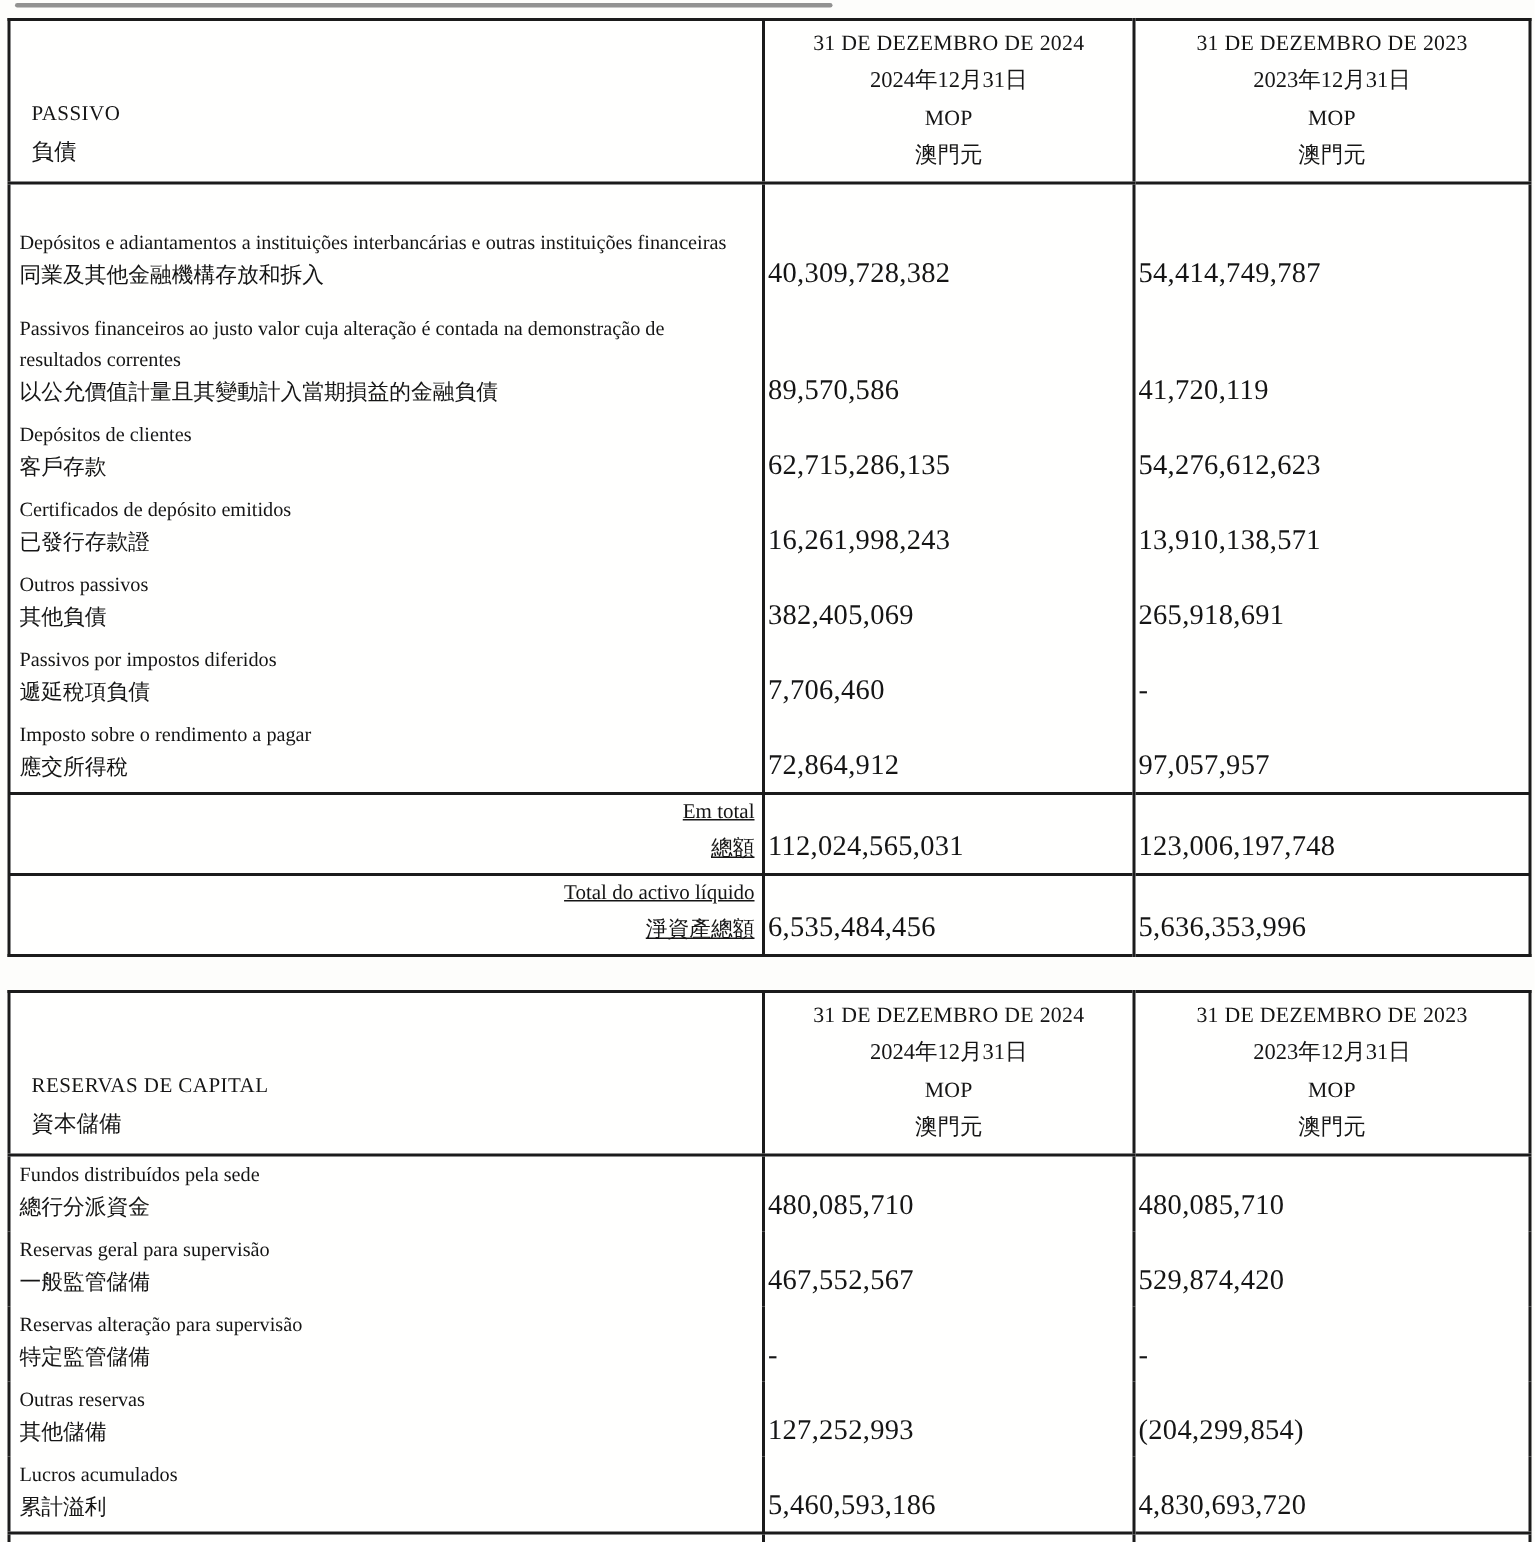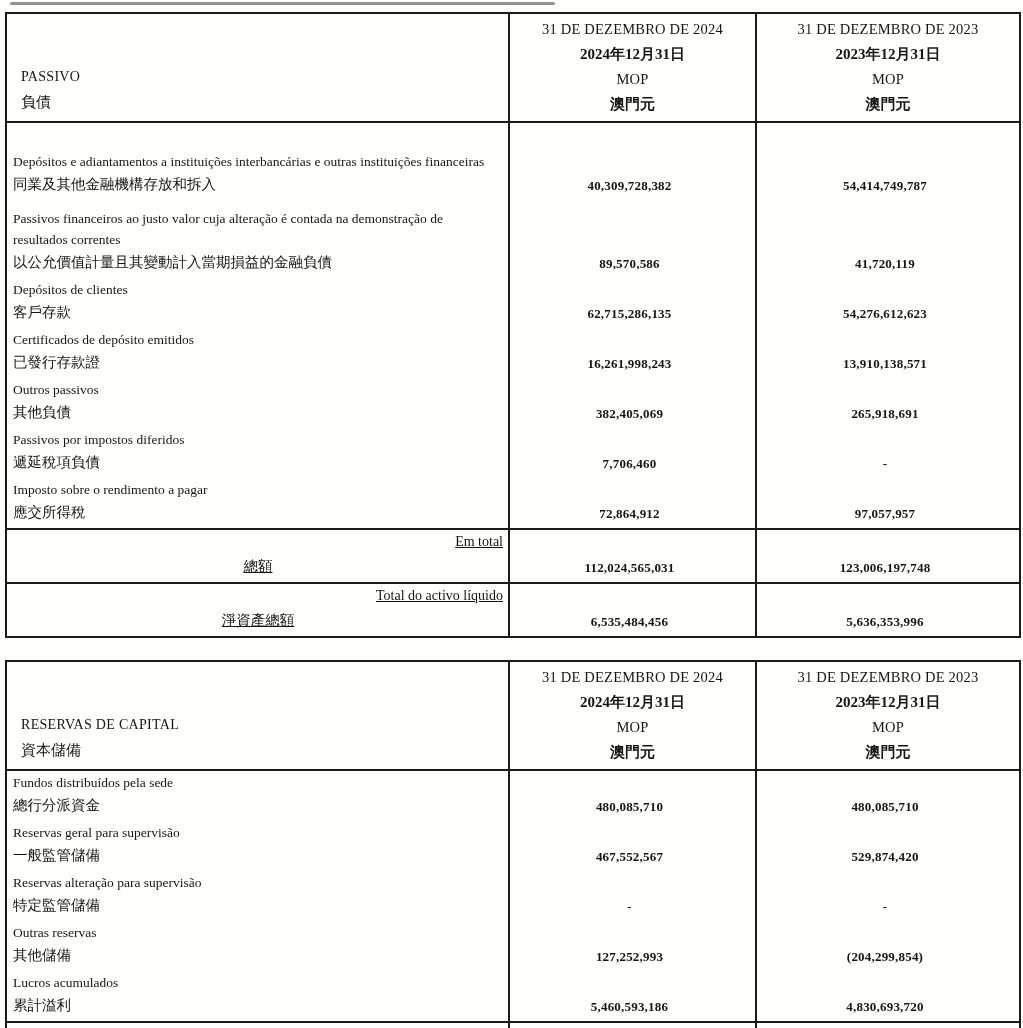--- a/index.html
+++ b/index.html
@@ -39,43 +39,42 @@
     text-align: left;
     font-weight: normal;
     padding: 2px 6px 5px 14px;
     height: 93px;
   }
   .label-head .pt { font-size: 14px; line-height: 25px; letter-spacing: .3px; }
   .label-head .zh { font-size: 15px; line-height: 27px; }
 
   .date-head { font-weight: normal; text-align: center; padding: 3px 2px 4px 2px; }
   .date-head .lat { font-size: 14.5px; line-height: 24px; letter-spacing: .2px; }
-  .date-head .zhl { font-size: 15px; line-height: 26px; font-weight: bold; }
+  .date-head .zhl { font-size: 15px; line-height: 26px; }
 
   tr.row-tall { height: 78px; }
   tr.row-std  { height: 47px; }
   tr.row-total { height: 48px; }
   tr.row-total-big { height: 59px; }
   tr.row-total td, tr.row-total-big td { border-top: 2.5px solid #1b1b1b; }
 
   td.label-cell { padding: 1px 21px 3px 6px; }
   td.label-cell .pt { font-size: 13.5px; line-height: 21px; }
   td.label-cell .zh { font-size: 14.5px; line-height: 25px; }
 
   td.label-cell.total-label { text-align: right; padding-right: 5px; text-decoration: underline; }
   td.label-cell.total-label .pt { font-size: 14px; line-height: 22px; }
-  td.label-cell.total-label .zh { font-size: 14.5px; line-height: 26px; text-align: center; }
+  td.label-cell.total-label .zh { font-size: 14.5px; line-height: 26px; }
 
   td.value-cell {
-    text-align: center;
-    font-size: 13px;
+    text-align: left;
+    font-size: 19px;
     padding: 0 8px 6px 2px;
     letter-spacing: .2px;
     white-space: nowrap;
-    font-weight: bold;
   }
 </style>
 </head>
 <body>
 
 <div class="artifact"></div>
 
 <div class="sheet">
 
   <table class="fin">

